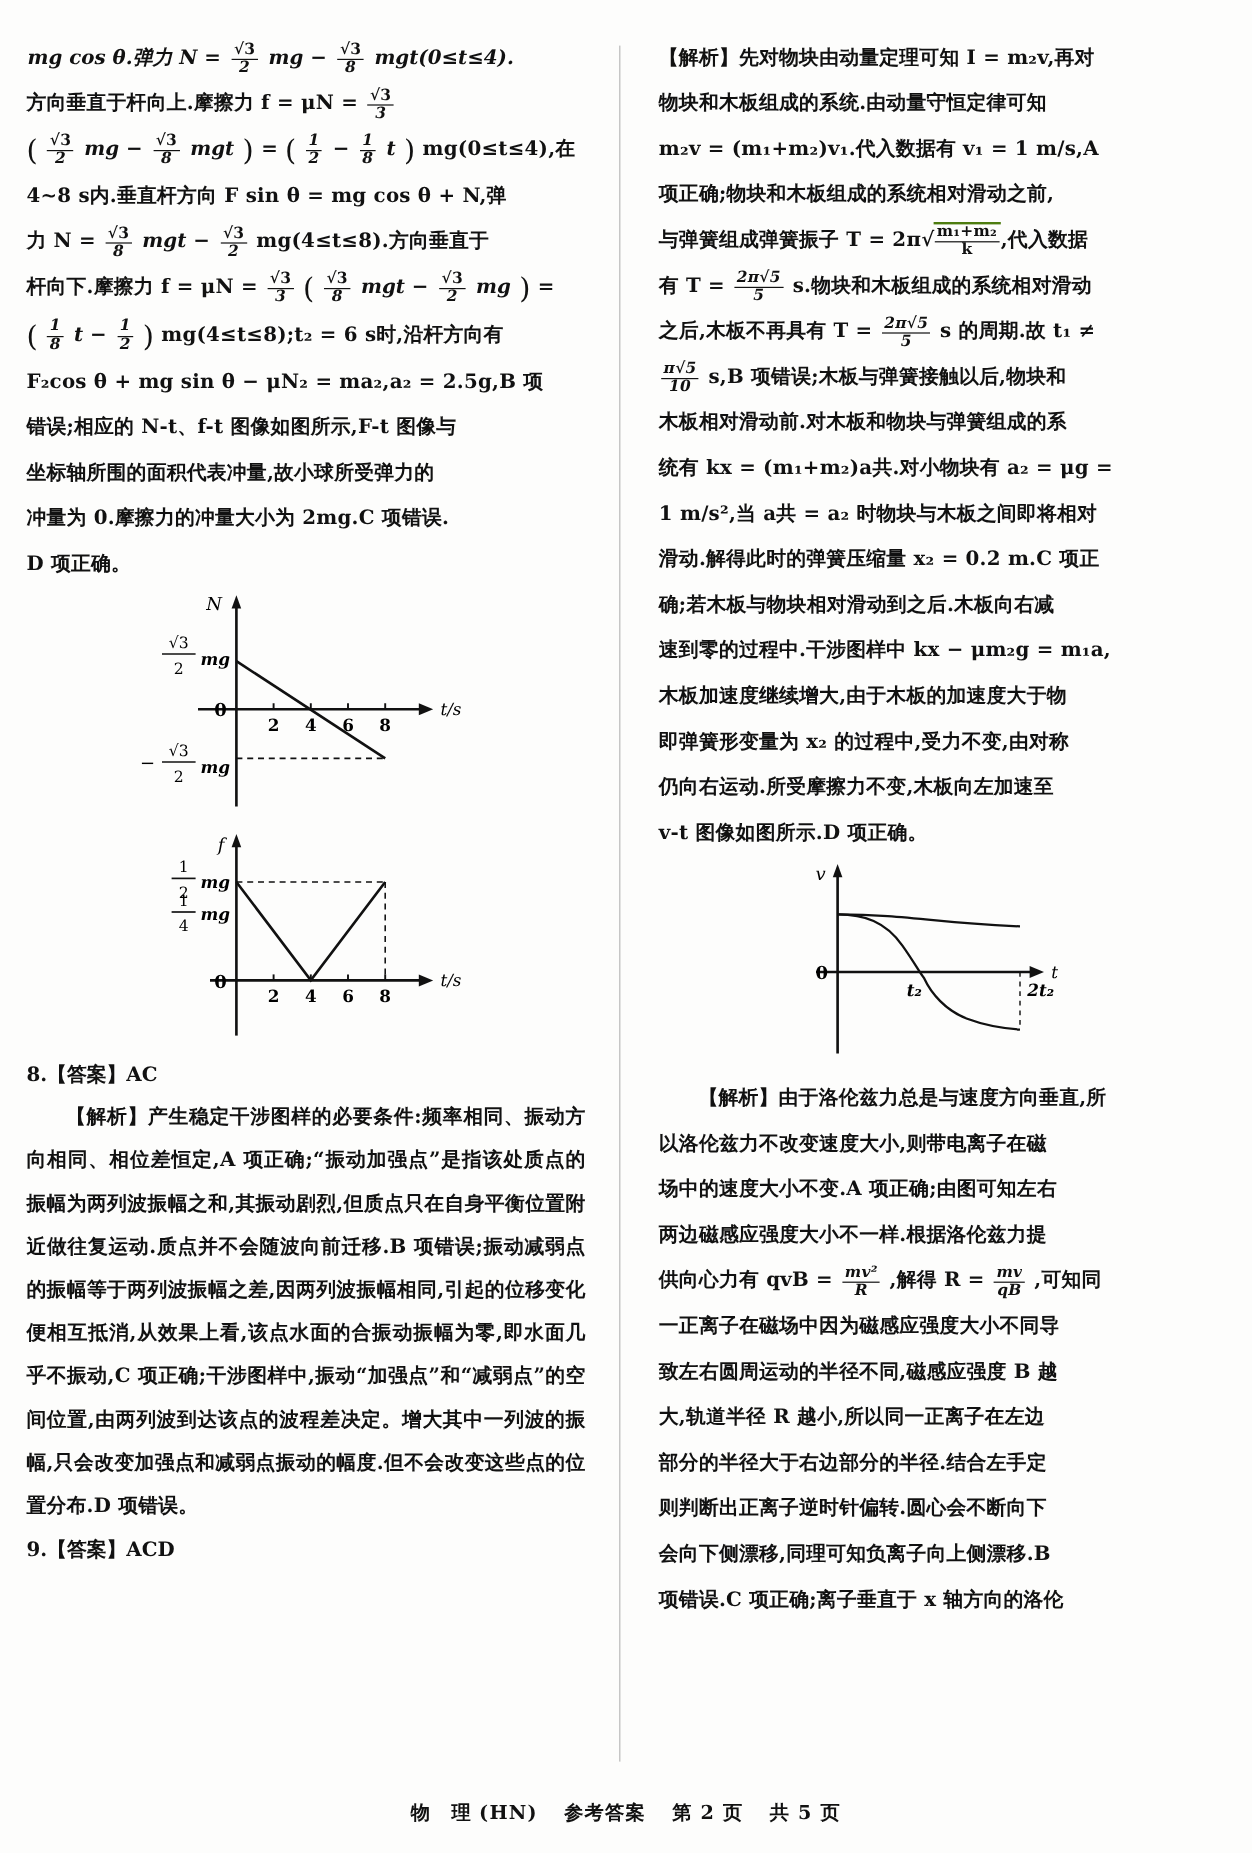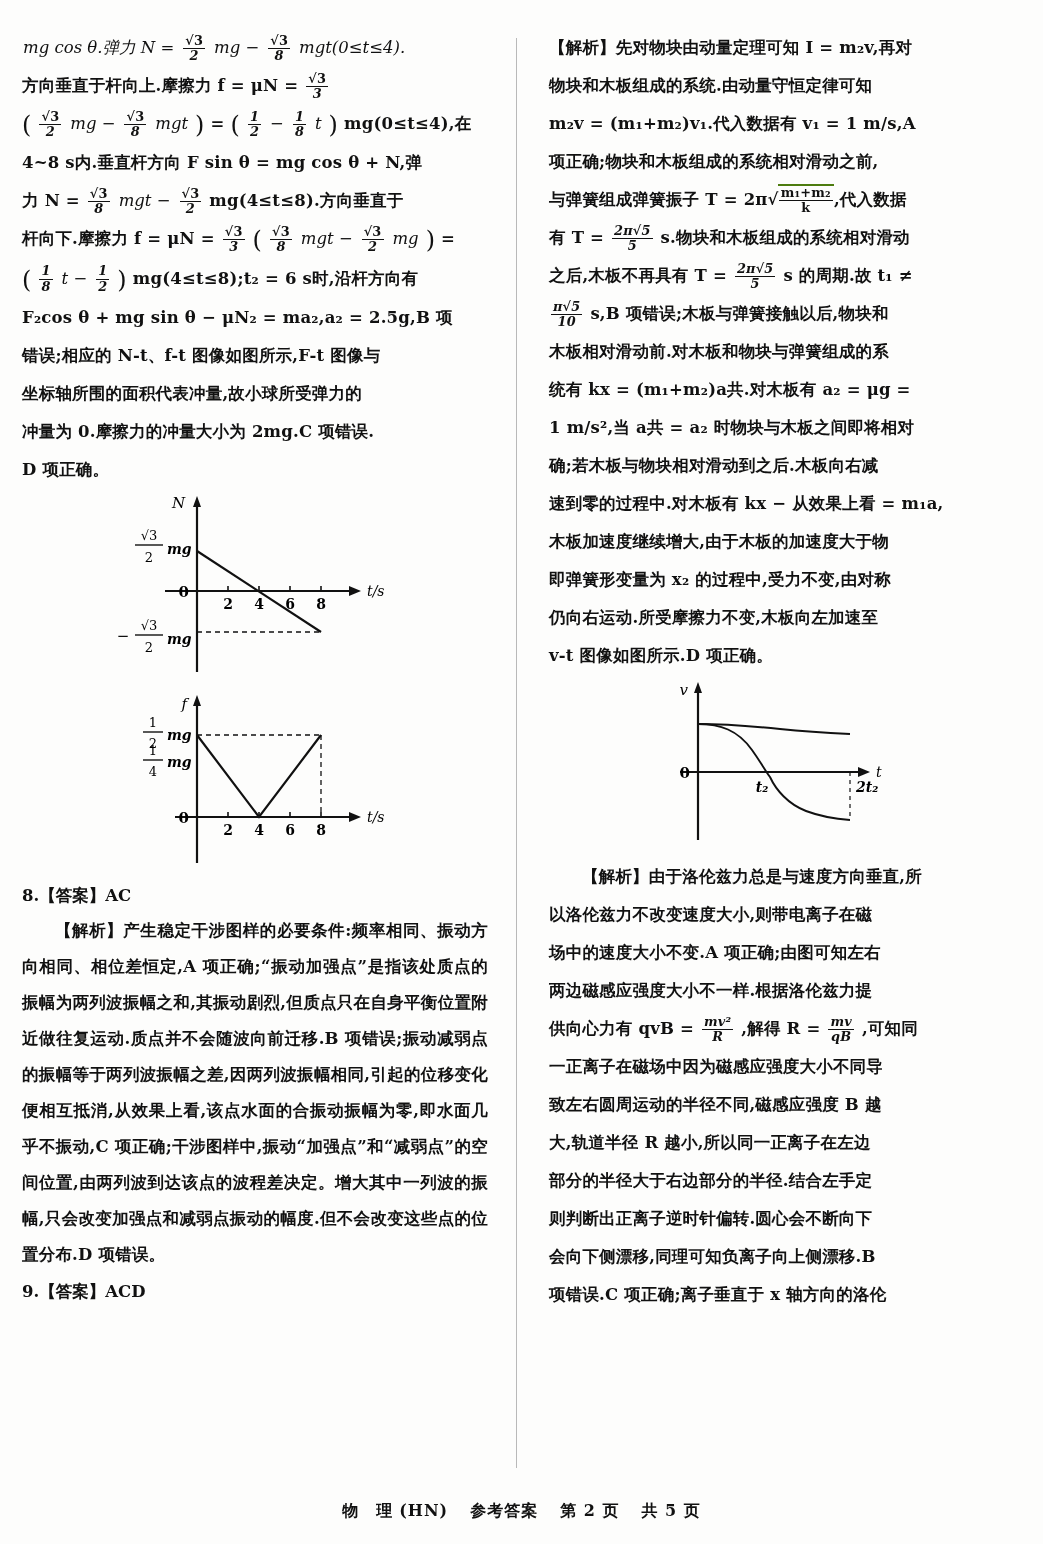--- a/index.html
+++ b/index.html
@@ -47,21 +47,21 @@
     margin:0;
     font-size:16.5px;
     line-height:34px;
     font-weight:700;
   }
   .lead{font-weight:700;}
   
   .m{
     font-family:"DejaVu Serif","Liberation Serif",serif;
     font-style:italic;
-    font-weight:400;
+    font-weight:700;
     letter-spacing:0;
     padding:0 1px;
   }
   .mr{font-style:normal;}
   .frac{
     display:inline-block;
     vertical-align:-0.55em;
     text-align:center;
     font-size:0.78em;
     line-height:1.12;
@@ -289,24 +289,25 @@
         <span class="frac"><span class="num">2π√5</span><span class="den">5</span></span>
         <span>s 的周期.故 t₁ ≠</span>
       </p>
 
       <p class="par">
         <span class="frac"><span class="num">π√5</span><span class="den">10</span></span>
         <span>s,B 项错误;木板与弹簧接触以后,物块和</span>
       </p>
 
       <p class="par">木板相对滑动前.对木板和物块与弹簧组成的系</p>
-      <p class="par">统有 kx = (m₁+m₂)a共.对木板有 a₂ = μg =</p>
+      <p class="par">统有 kx = (m₁+m₂)a共.对小物块有 a₂ = μg =</p>
       <p class="par">1 m/s²,当 a共 = a₂ 时物块与木板之间即将相对</p>
+      <p class="par">滑动.解得此时的弹簧压缩量 x₂ = 0.2 m.C 项正</p>
       <p class="par">确;若木板与物块相对滑动到之后.木板向右减</p>
-      <p class="par">速到零的过程中.对木板有 kx − 从效果上看 = m₁a,</p>
+      <p class="par">速到零的过程中.干涉图样中 kx − μm₂g = m₁a,</p>
       <p class="par">木板加速度继续增大,由于木板的加速度大于物</p>
       <p class="par">即弹簧形变量为 x₂ 的过程中,受力不变,由对称</p>
       <p class="par">仍向右运动.所受摩擦力不变,木板向左加速至</p>
       <p class="par">v-t 图像如图所示.D 项正确。</p>
 
       <svg class="fig" width="320" height="175" viewBox="0 0 320 175">
         <line x1="78" y1="8" x2="78" y2="160" stroke="#111" stroke-width="2.2"></line>
         <polygon points="78,2 74,13 82,13" fill="#111"></polygon>
         <line x1="60" y1="92" x2="240" y2="92" stroke="#111" stroke-width="2"></line>
         <polygon points="250,92 238,87 238,97" fill="#111"></polygon>

